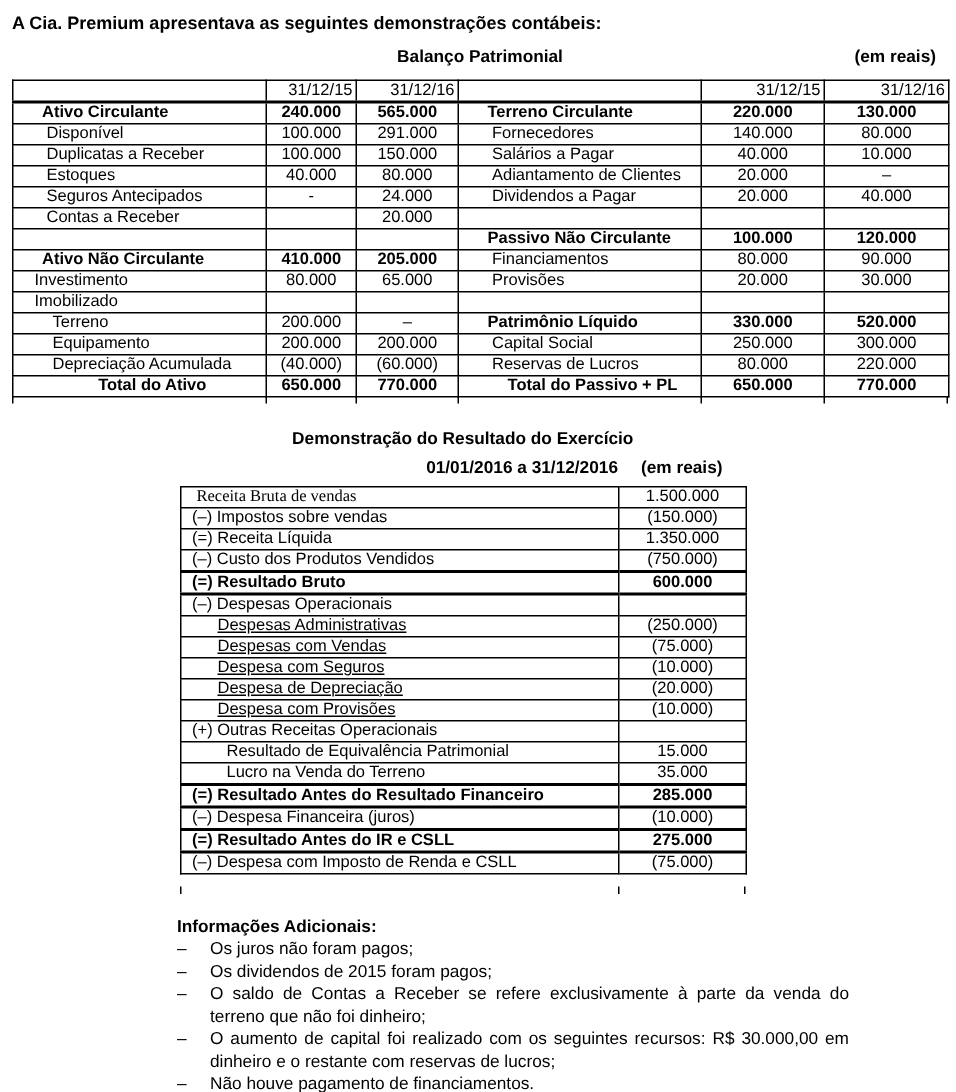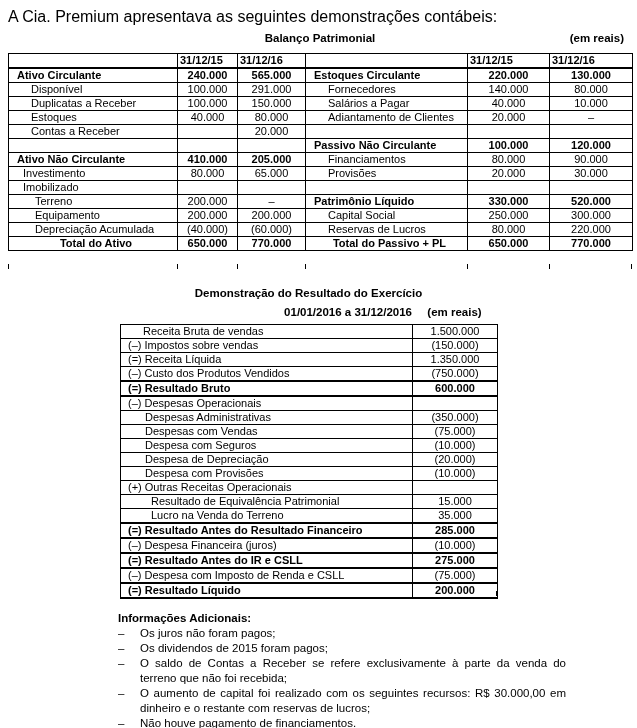--- a/index.html
+++ b/index.html
@@ -5,53 +5,53 @@
   * { margin:0; padding:0; box-sizing:border-box; }
   html,body { width:637px; height:728px; }
   body {
     position:relative;
     background:#fff;
     color:#000;
     font-family:"Liberation Sans", sans-serif;
     font-size:11px;
     overflow:hidden;
   }
-  .intro { position:absolute; left:8px; top:8px; font-size:16px; }
+  .intro { position:absolute; left:8px; top:8px; font-size:12px;font-weight:bold; }
 
   
   .bs-header { position:absolute; left:8px; top:32px; width:624px; height:14px;text-decoration:underline; }
   .bs-title { position:absolute; left:0; right:0; text-align:center; font-weight:bold; font-size:11.5px; }
   .bs-unit  { position:absolute; right:8px; top:0; font-weight:bold; font-size:11.5px; }
 
   table { border-collapse:collapse; table-layout:fixed; position:absolute; }
   td, th { border:1px solid #000; height:14px; line-height:13px; vertical-align:middle;
            padding:0 2px; overflow:hidden; white-space:nowrap; font-size:11px; }
 
   .bs { left:8px; top:53px; width:624px; }
-  .bs th { font-weight:bold; text-align:left; border-bottom-width:2px; }
-  .bs td.lbl { text-align:left; padding-left:8px; }
+  .bs th { font-weight:normal; text-align:right; border-bottom-width:2px; }
+  .bs td.lbl { text-align:left; padding-left:19px; }
   .bs td.num { text-align:center; }
   .bold { font-weight:bold; }
   .center { text-align:center !important; }
   .ind1  { padding-left:22px !important; }
   .ind1s { padding-left:14px !important; }
   .ind2  { padding-left:26px !important; }
 
   
   .dre-title { position:absolute; left:120px; top:287px; width:377px; text-align:center;
                font-weight:bold; font-size:11.5px; }
   .dre-sub   { position:absolute; left:120px; top:306px; width:377px; height:14px; }
   .dre-period{ position:absolute; left:0; width:292px; text-align:right; font-weight:bold; font-size:11.5px; }
   .dre-unit  { position:absolute; left:292px; width:85px; text-align:center; font-weight:bold; font-size:11.5px; }
 
   .dre { left:120px; top:324px; width:377px; }
   .dre td.lbl { text-align:left; padding-left:7px; }
   .dre td.val { text-align:center; }
-  .dre tr.first-item   td.lbl { padding-left:22px; }
-  .dre tr.expense-item td.lbl { padding-left:24px; }
+  .dre tr.first-item   td.lbl { padding-left:10px;font-family:Liberation Serif, serif; }
+  .dre tr.expense-item td.lbl { padding-left:24px;text-decoration:underline; }
   .dre tr.sub-item     td.lbl { padding-left:30px; }
   .dre tr.total td { font-weight:bold; border-top-width:2px; border-bottom-width:2px; }
 
   
   .stubs { position:absolute; height:5px; }
   .stubs i { position:absolute; top:0; width:1px; height:5px; background:#000; }
   .stubs-bs  { left:8px;   top:264px; width:624px; }
   .stubs-dre { left:120px; top:591px; width:377px; }
 
   
@@ -88,21 +88,21 @@
       <th></th>
       <th>31/12/15</th>
       <th>31/12/16</th>
     </tr>
   </thead>
   <tbody>
       <tr>
         <td class="lbl bold">Ativo Circulante</td>
         <td class="num bold">240.000</td>
         <td class="num bold">565.000</td>
-        <td class="lbl bold">Estoques Circulante</td>
+        <td class="lbl bold">Terreno Circulante</td>
         <td class="num bold">220.000</td>
         <td class="num bold">130.000</td>
       </tr>
       <tr>
         <td class="lbl ind1">Disponível</td>
         <td class="num">100.000</td>
         <td class="num">291.000</td>
         <td class="lbl ind1">Fornecedores</td>
         <td class="num">140.000</td>
         <td class="num">80.000</td>
@@ -115,20 +115,28 @@
         <td class="num">40.000</td>
         <td class="num">10.000</td>
       </tr>
       <tr>
         <td class="lbl ind1">Estoques</td>
         <td class="num">40.000</td>
         <td class="num">80.000</td>
         <td class="lbl ind1">Adiantamento de Clientes</td>
         <td class="num">20.000</td>
         <td class="num">–</td>
+      </tr>
+      <tr>
+        <td class="lbl ind1">Seguros Antecipados</td>
+        <td class="num">-</td>
+        <td class="num">24.000</td>
+        <td class="lbl ind1">Dividendos a Pagar</td>
+        <td class="num">20.000</td>
+        <td class="num">40.000</td>
       </tr>
       <tr>
         <td class="lbl ind1">Contas a Receber</td>
         <td class="num"></td>
         <td class="num">20.000</td>
         <td class="lbl"></td>
         <td class="num"></td>
         <td class="num"></td>
       </tr>
       <tr>
@@ -238,21 +246,21 @@
       <tr class="total">
         <td class="lbl">(=) Resultado Bruto</td>
         <td class="val">600.000</td>
       </tr>
       <tr class="op">
         <td class="lbl">(–) Despesas Operacionais</td>
         <td class="val"></td>
       </tr>
       <tr class="expense-item">
         <td class="lbl">Despesas Administrativas</td>
-        <td class="val">(350.000)</td>
+        <td class="val">(250.000)</td>
       </tr>
       <tr class="expense-item">
         <td class="lbl">Despesas com Vendas</td>
         <td class="val">(75.000)</td>
       </tr>
       <tr class="expense-item">
         <td class="lbl">Despesa com Seguros</td>
         <td class="val">(10.000)</td>
       </tr>
       <tr class="expense-item">
@@ -283,24 +291,20 @@
         <td class="lbl">(–) Despesa Financeira (juros)</td>
         <td class="val">(10.000)</td>
       </tr>
       <tr class="total">
         <td class="lbl">(=) Resultado Antes do IR e CSLL</td>
         <td class="val">275.000</td>
       </tr>
       <tr class="op">
         <td class="lbl">(–) Despesa com Imposto de Renda e CSLL</td>
         <td class="val">(75.000)</td>
-      </tr>
-      <tr class="total">
-        <td class="lbl">(=) Resultado Líquido</td>
-        <td class="val">200.000</td>
       </tr>
     </tbody>
 </table>
 <div class="stubs stubs-dre">
     <i style="left: 0px;"></i>
     <i style="left: 292px;"></i>
     <i style="left: 376px;"></i>
   </div>
 
 <div class="info">
@@ -309,21 +313,21 @@
       <div class="bullet">
         <span class="dash">–</span>
         <span class="txt">Os juros não foram pagos;</span>
       </div>
       <div class="bullet">
         <span class="dash">–</span>
         <span class="txt">Os dividendos de 2015 foram pagos;</span>
       </div>
       <div class="bullet">
         <span class="dash">–</span>
-        <span class="txt">O saldo de Contas a Receber se refere exclusivamente à parte da venda do terreno que não foi recebida;</span>
+        <span class="txt">O saldo de Contas a Receber se refere exclusivamente à parte da venda do terreno que não foi dinheiro;</span>
       </div>
       <div class="bullet">
         <span class="dash">–</span>
         <span class="txt">O aumento de capital foi realizado com os seguintes recursos: R$ 30.000,00 em dinheiro e o restante com reservas de lucros;</span>
       </div>
       <div class="bullet">
         <span class="dash">–</span>
         <span class="txt">Não houve pagamento de financiamentos.</span>
       </div>
     </div>

